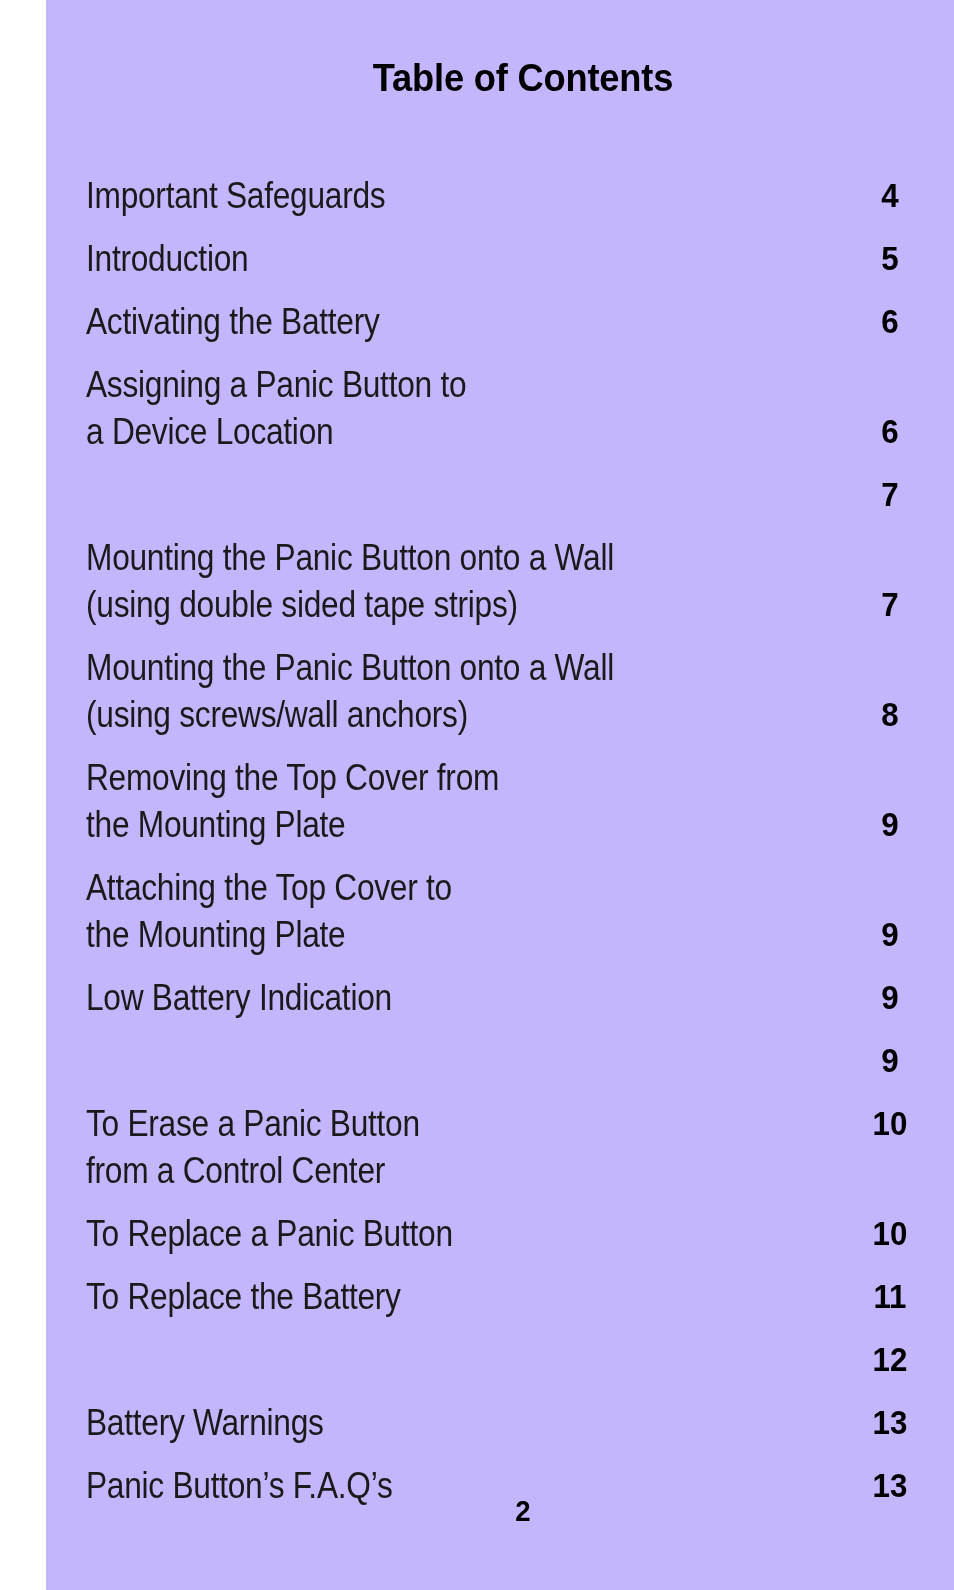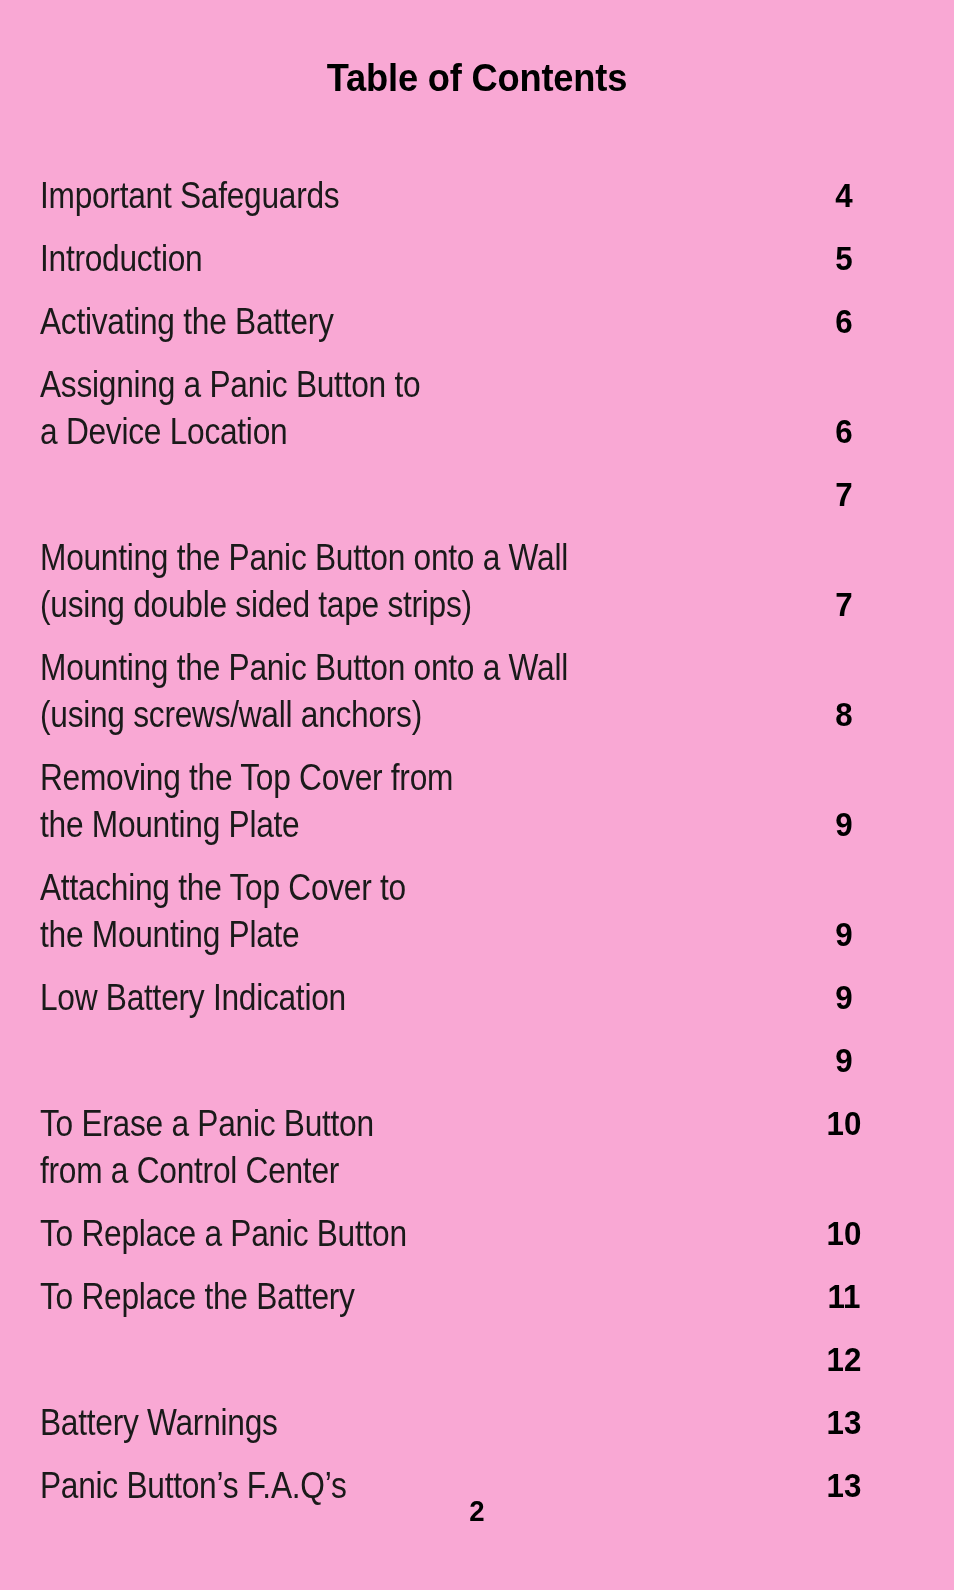--- a/index.html
+++ b/index.html
@@ -12,21 +12,22 @@
     height: 1590px;
     position: relative;
     font-family: "Liberation Sans", sans-serif;
     color: #000000;
     overflow: hidden;
   }
 
   .page {
     position: absolute;
     inset: 0;
-    background: #f9a8d4;
+    background: #c4b5fd;
+    margin-left: 46px;
   }
 
   
   .toc-title {
     position: absolute;
     top: 58px;
     left: 0;
     width: 954px;
     text-align: center;
     font-size: 39px;

